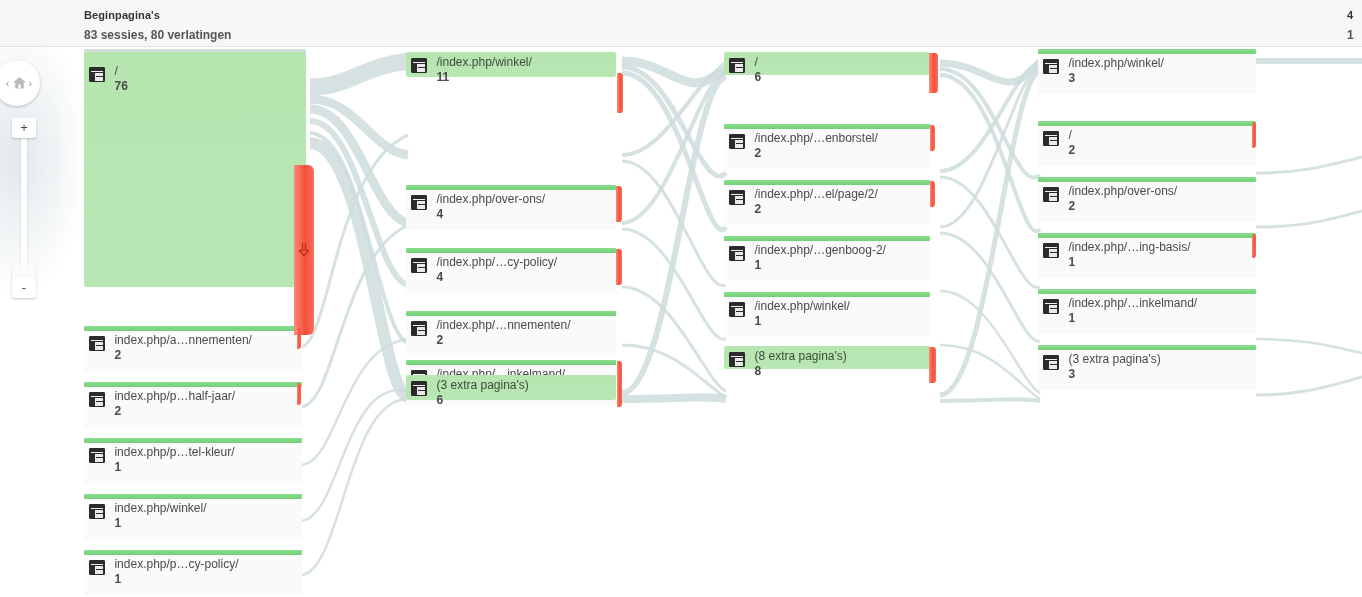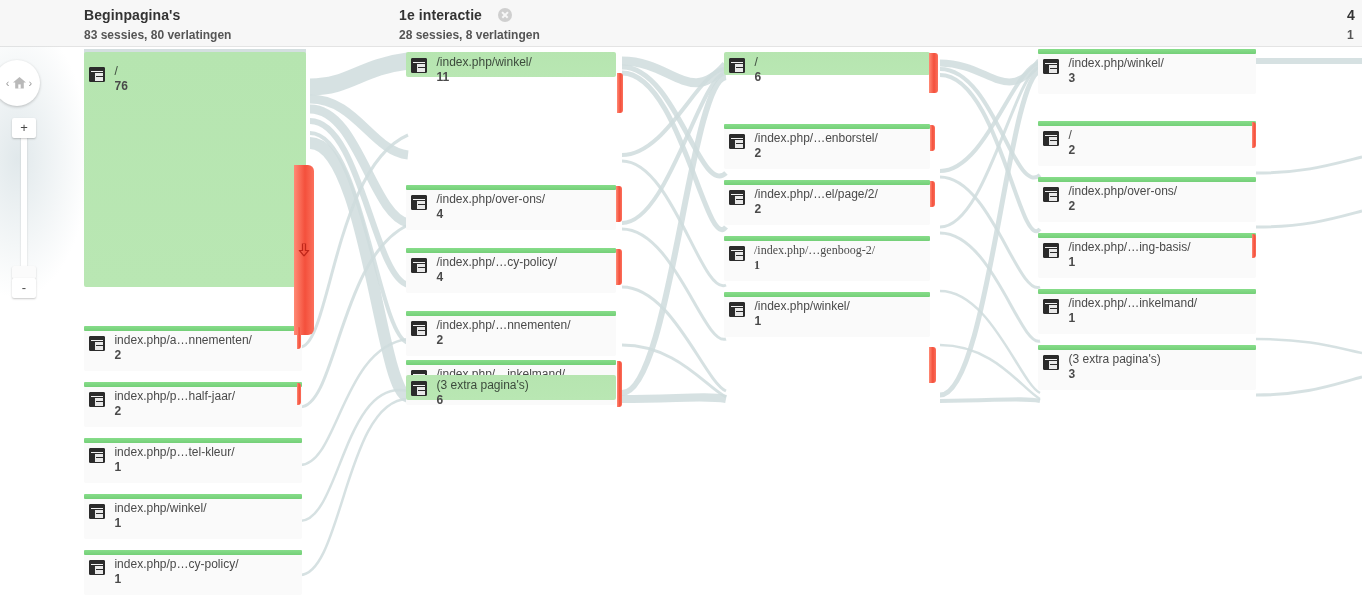--- a/index.html
+++ b/index.html
@@ -28,21 +28,21 @@
     border-bottom: 1px solid #e4e4e4;
     z-index: 30;
   }
   .col-header {
     position: absolute;
     top: 6px;
     height: 40px;
     white-space: nowrap;
   }
   .col-header .ch-title {
-    font-size: 14px;
+    font-size: 11px;
     font-weight: bold;
     color: #333333;
     letter-spacing: 0.1px;
     line-height: 15px;
     display: inline-block;
     vertical-align: middle;
   }
   .col-header .ch-close {
     display: inline-block;
     vertical-align: middle;
@@ -247,25 +247,20 @@
 
 <div id="flow-app">
 
   <div class="header-band">
 
     <div class="col-header" style="left:84px;">
       <span class="ch-title">Beginpagina's</span>
       <span class="ch-sub">83 sessies, 80 verlatingen</span>
     </div>
 
-    <div class="col-header" style="left:399px;">
-      <span class="ch-title">1e interactie</span>
-      <span class="ch-close"></span>
-      <span class="ch-sub">28 sessies, 8 verlatingen</span>
-    </div>
 
 
 
     <div class="col-header" style="left:1347px;">
       <span class="ch-title">4</span>
       <span class="ch-sub">1</span>
     </div>
   </div>
 
   <div class="canvas">
@@ -534,21 +529,21 @@
           <i class="bar-top"></i><i class="vsplit"></i><i class="cellA"></i><i class="cellB"></i>
         </span>
         <span class="ntexts">
           <span class="nname">/index.php/…el/page/2/</span>
           <span class="nval">2</span>
         </span>
       </div>
     </div>
     <div class="exit" style="left:930px; top:134px; width:5px; height:26px;"></div>
 
-    <div class="node" style="left:724px; top:189px; width:206px; height:45px;font-family:Liberation Serif, serif;">
+    <div class="node" style="left:724px; top:189px; width:206px; height:45px;">
       <div class="nbody" style="width:206px; height:45px;"></div>
       <div class="nbar" style="width:206px;"></div>
       <div class="nlabelwrap">
         <span class="nicon">
           <i class="bar-top"></i><i class="vsplit"></i><i class="cellA"></i><i class="cellB"></i>
         </span>
         <span class="ntexts">
           <span class="nname">/index.php/…genboog-2/</span>
           <span class="nval">1</span>
         </span>
@@ -562,20 +557,32 @@
         <span class="nicon">
           <i class="bar-top"></i><i class="vsplit"></i><i class="cellA"></i><i class="cellB"></i>
         </span>
         <span class="ntexts">
           <span class="nname">/index.php/winkel/</span>
           <span class="nval">1</span>
         </span>
       </div>
     </div>
 
+    <div class="node big" style="left:724px; top:299px; width:206px; height:23px;">
+      <div class="nbody" style="width:206px; height:23px;"></div>
+      <div class="nlabelwrap" style="top:4px;">
+        <span class="nicon">
+          <i class="bar-top"></i><i class="vsplit"></i><i class="cellA"></i><i class="cellB"></i>
+        </span>
+        <span class="ntexts">
+          <span class="nname">(8 extra pagina's)</span>
+          <span class="nval">8</span>
+        </span>
+      </div>
+    </div>
     <div class="exit" style="left:929px; top:300px; width:7px; height:36px;"></div>
 
     <div class="node" style="left:1038px; top:2px; width:218px; height:45px;">
       <div class="nbody" style="width:218px; height:45px;"></div>
       <div class="nbar" style="width:218px;"></div>
       <div class="nlabelwrap">
         <span class="nicon">
           <i class="bar-top"></i><i class="vsplit"></i><i class="cellA"></i><i class="cellB"></i>
         </span>
         <span class="ntexts">

